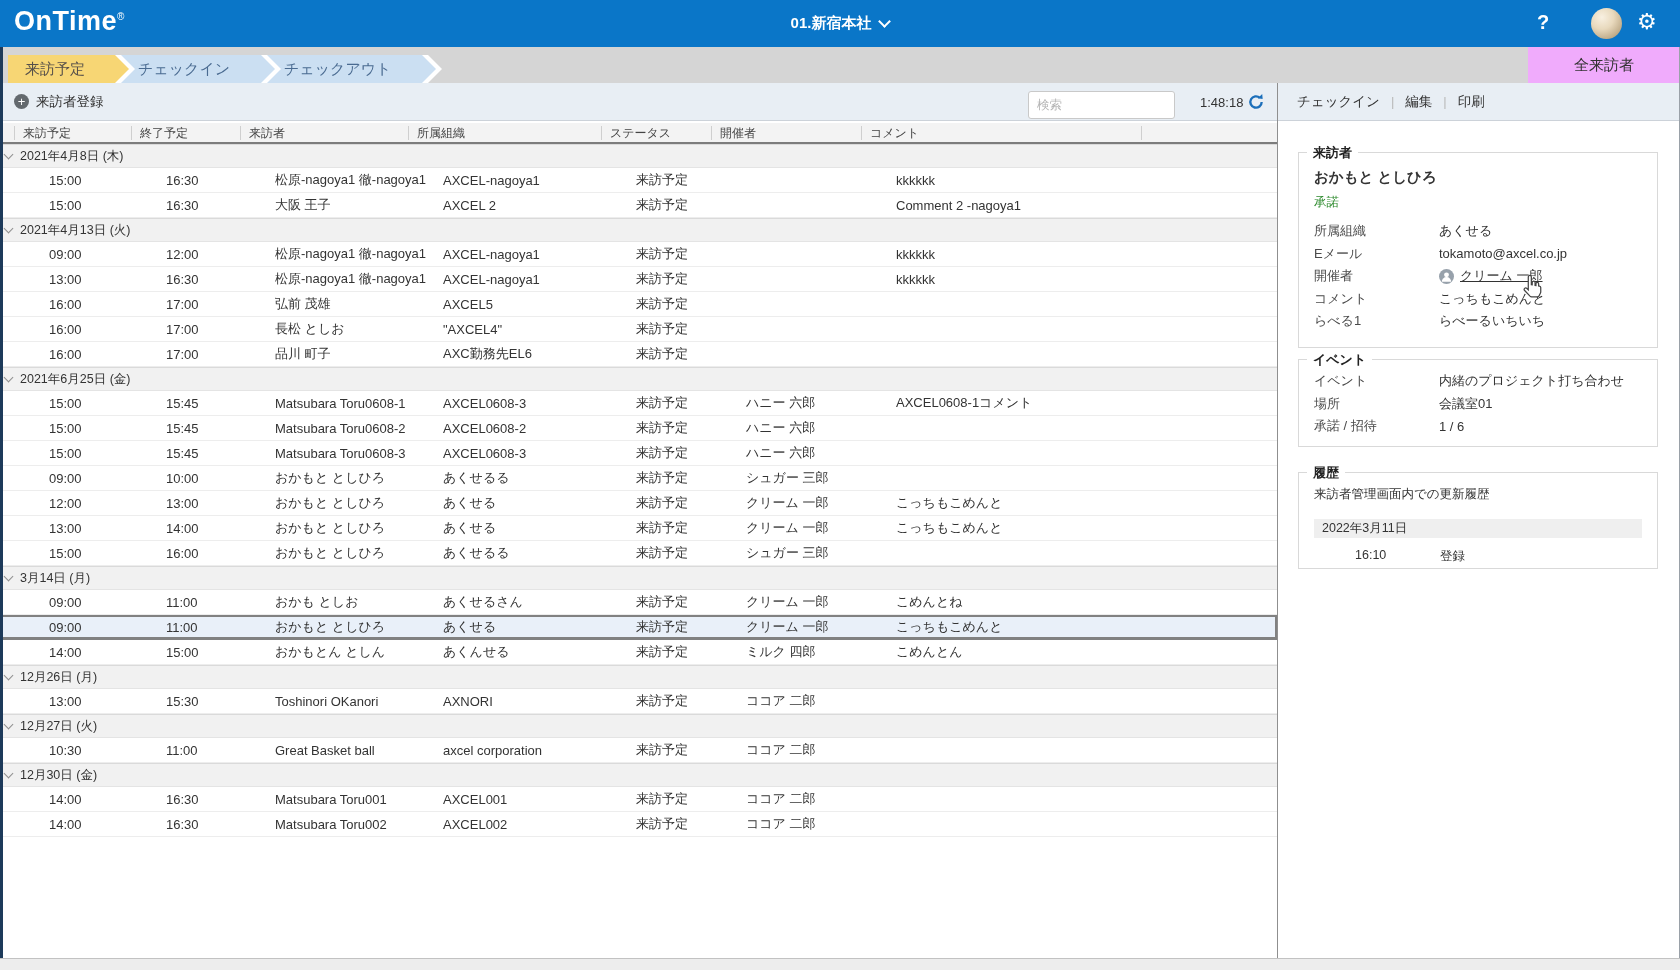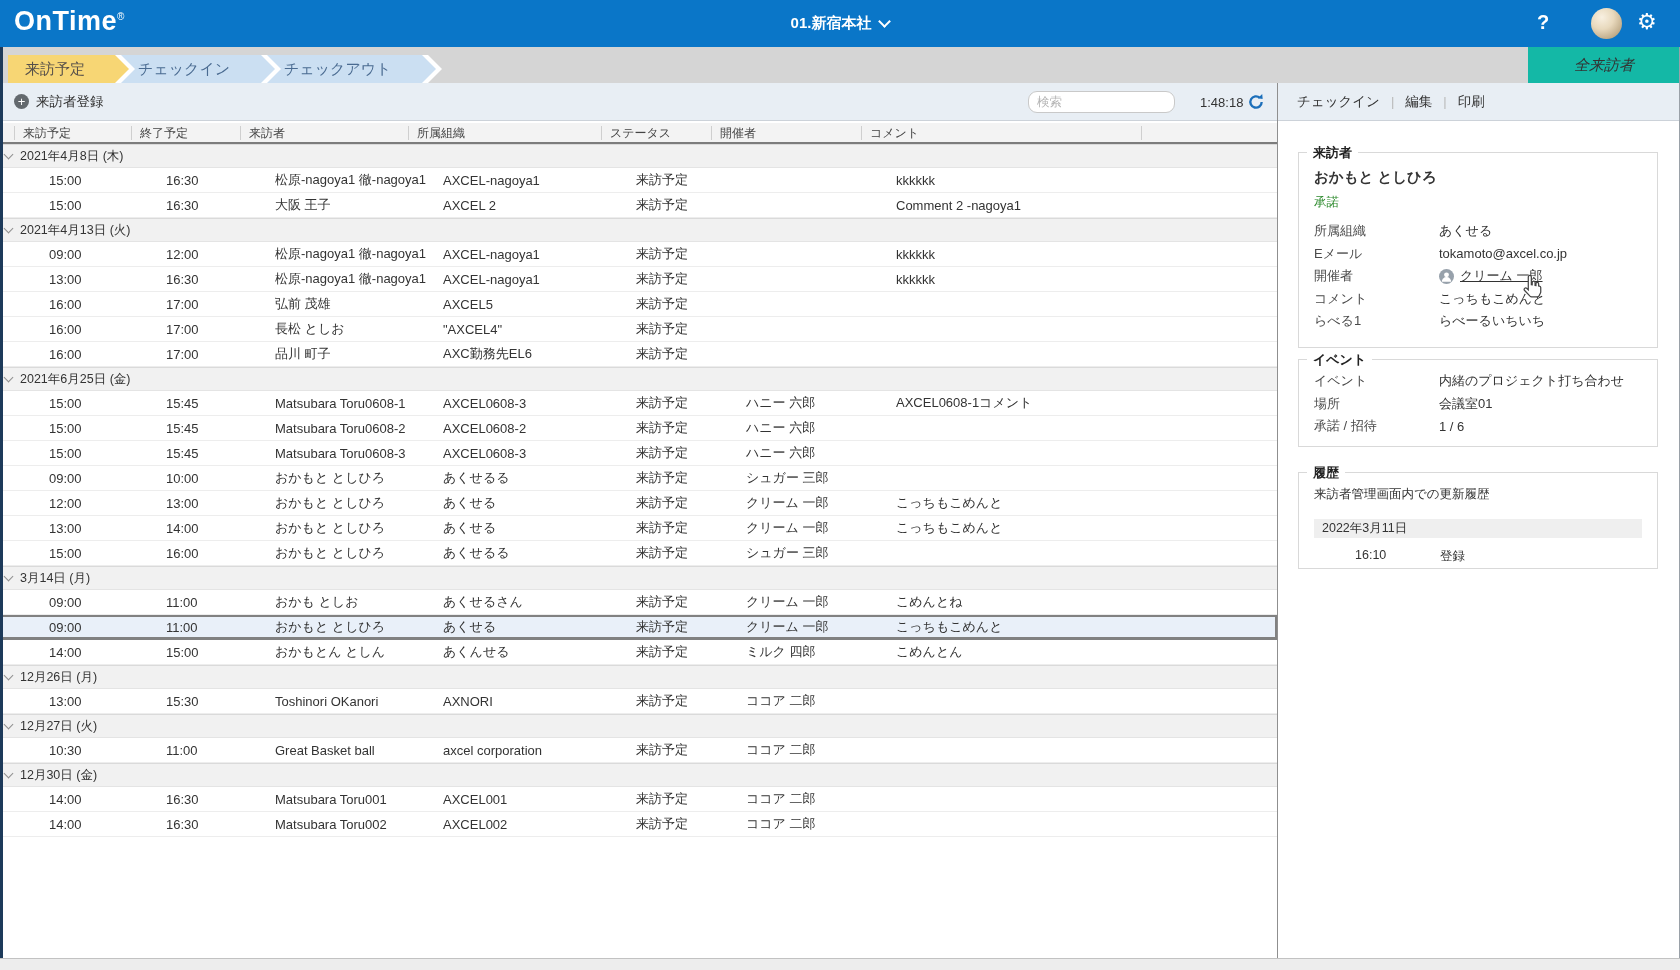--- a/index.html
+++ b/index.html
@@ -20,27 +20,27 @@
   
   .tabrow{position:absolute;top:47px;left:0;right:0;height:36px;background:#d5d5d5;}
   .tabs{position:absolute;left:8px;top:8px;height:28px;display:flex;}
   .tab{position:relative;height:28px;cursor:pointer;}
   .tab + .tab{margin-left:-14px;}
   .arrow{clip-path:polygon(0 0,calc(100% - 14px) 0,100% 50%,calc(100% - 14px) 100%,0 100%);}
   .tab-bg{position:absolute;inset:0;background:#fff;}
   .tab-fg{position:absolute;top:0;bottom:0;left:0;right:6px;display:flex;align-items:center;padding-left:17px;font-size:15px;white-space:nowrap;}
   .tab.active .tab-fg{background:#f7d674;color:#56504a;}
   .tab.inactive .tab-fg{background:#cbdff2;color:#4a6b91;}
-  .right-tab{position:absolute;right:0;top:0;bottom:0;width:152px;background:#14b8a6;display:flex;align-items:center;justify-content:center;font-size:15px;color:#333;cursor:pointer;font-style:italic;}
+  .right-tab{position:absolute;right:0;top:0;bottom:0;width:152px;background:#f0abfc;display:flex;align-items:center;justify-content:center;font-size:15px;color:#333;cursor:pointer;}
 
   
   .toolbar{position:absolute;top:83px;left:0;right:0;height:38px;background:#e8eef4;border-bottom:1px solid #ccd2d9;box-sizing:border-box;}
   .register{position:absolute;left:14px;top:0;height:100%;display:flex;align-items:center;gap:7px;font-size:13.5px;color:#333;cursor:pointer;}
   .plus-icon{width:15px;height:15px;border-radius:50%;background:#63696e;color:#fff;display:flex;align-items:center;justify-content:center;font-size:13px;line-height:13px;}
-  .search{position:absolute;left:1028px;top:8px;width:147px;height:22px;box-sizing:border-box;border:1px solid #c9c9c9;border-radius:9px;padding:0 8px;font-size:12.5px;color:#333;background:#fff;outline:none;}
+  .search{position:absolute;left:1028px;top:8px;width:147px;height:28px;box-sizing:border-box;border:1px solid #c9c9c9;border-radius:3px;padding:0 8px;font-size:12.5px;color:#333;background:#fff;outline:none;}
   .search::placeholder{color:#b5b5b5;}
   .clock{position:absolute;left:1200px;top:12px;font-size:13px;color:#333;}
   .refresh{position:absolute;left:1247px;top:10px;width:18px;height:18px;cursor:pointer;}
   .vdivider{position:absolute;left:1277px;top:83px;width:1px;height:875px;background:#8f8f8f;z-index:4;}
   .pactions{position:absolute;left:1297px;top:0;height:100%;display:flex;align-items:center;gap:11px;font-size:13.5px;color:#333;}
   .pactions .act{cursor:pointer;}
   .pactions .sep{color:#b9b9b9;font-size:13px;}
 
   
   .table-area{position:absolute;top:121px;left:0;width:1277px;height:837px;background:#fff;overflow:hidden;}

